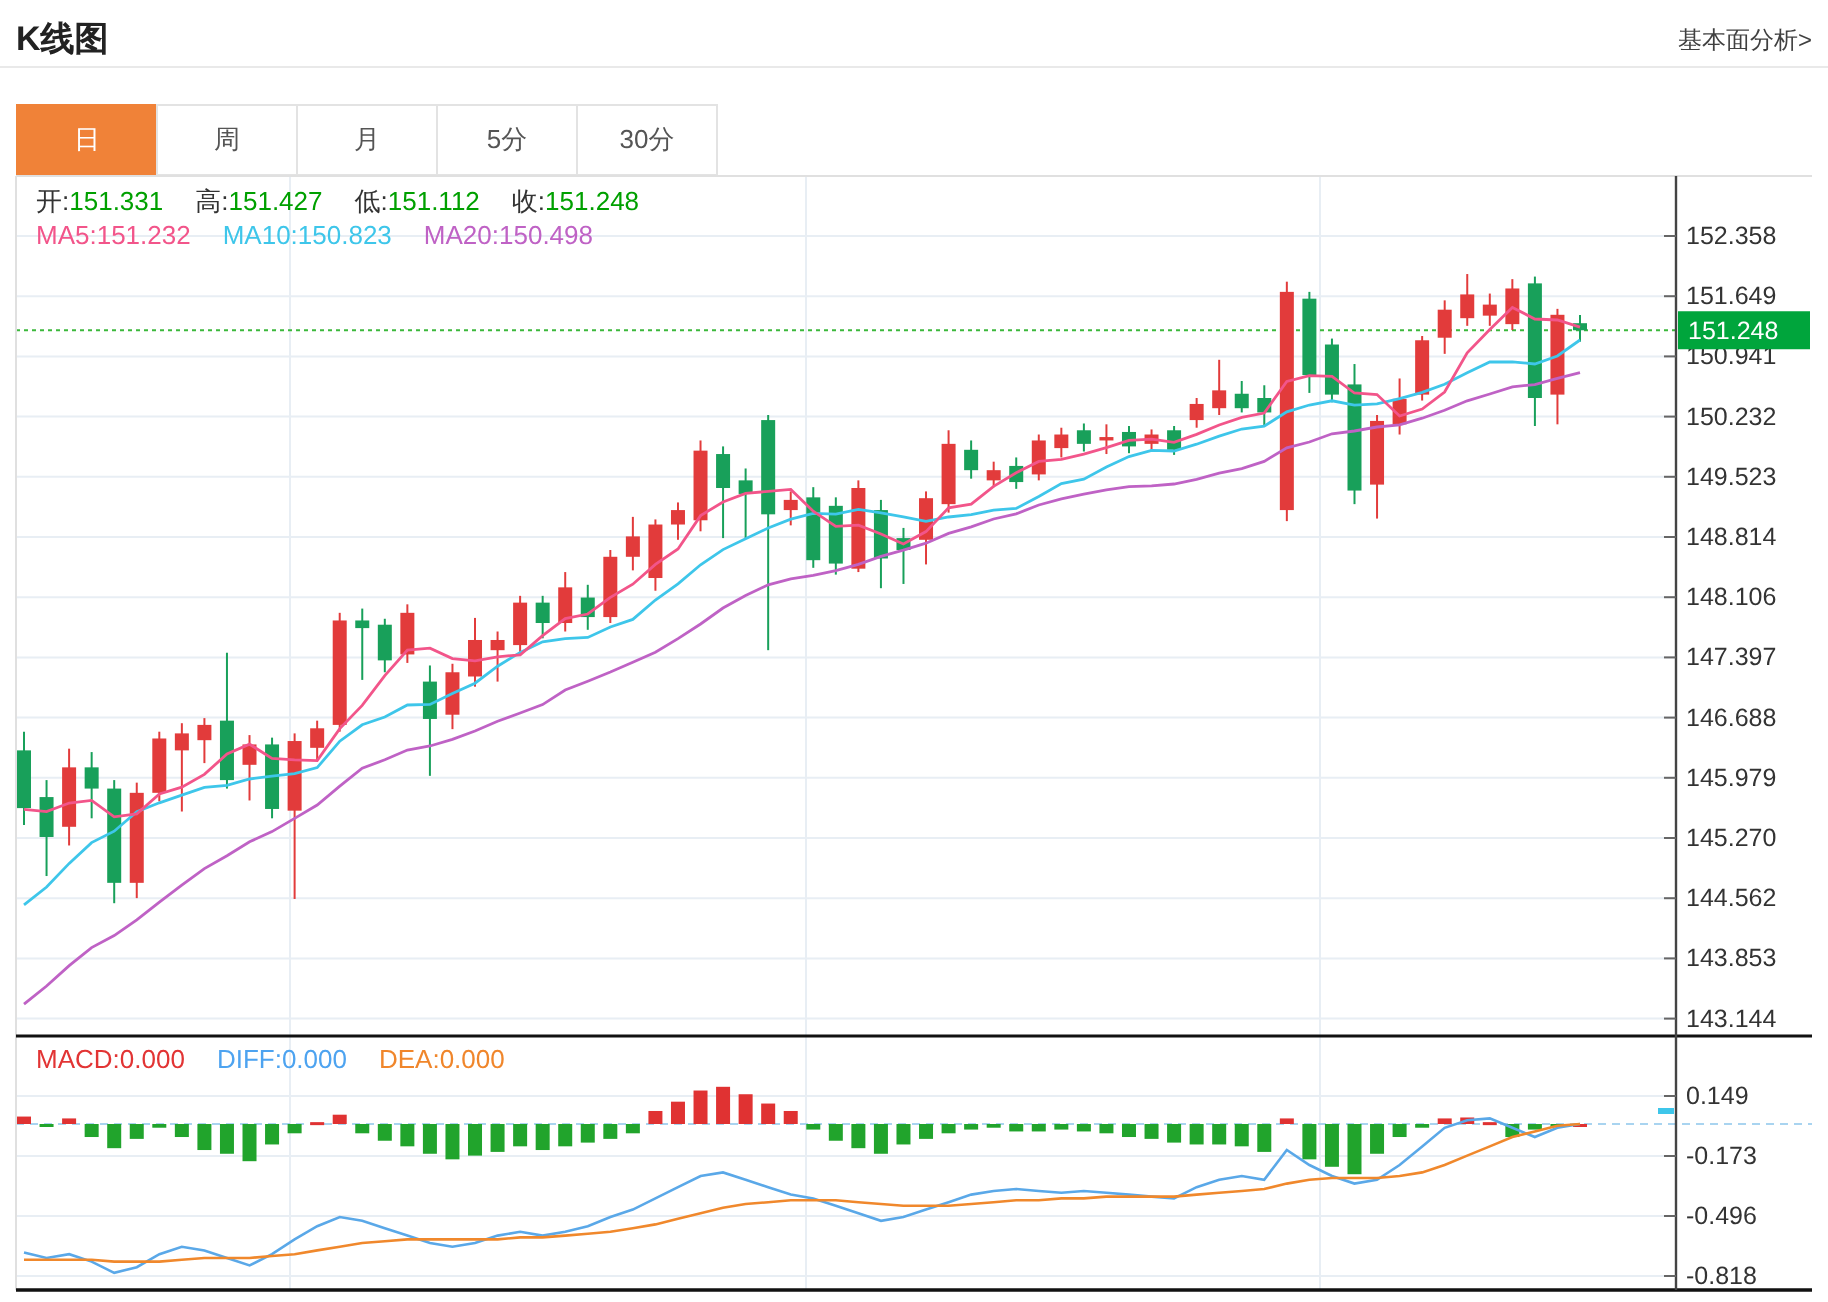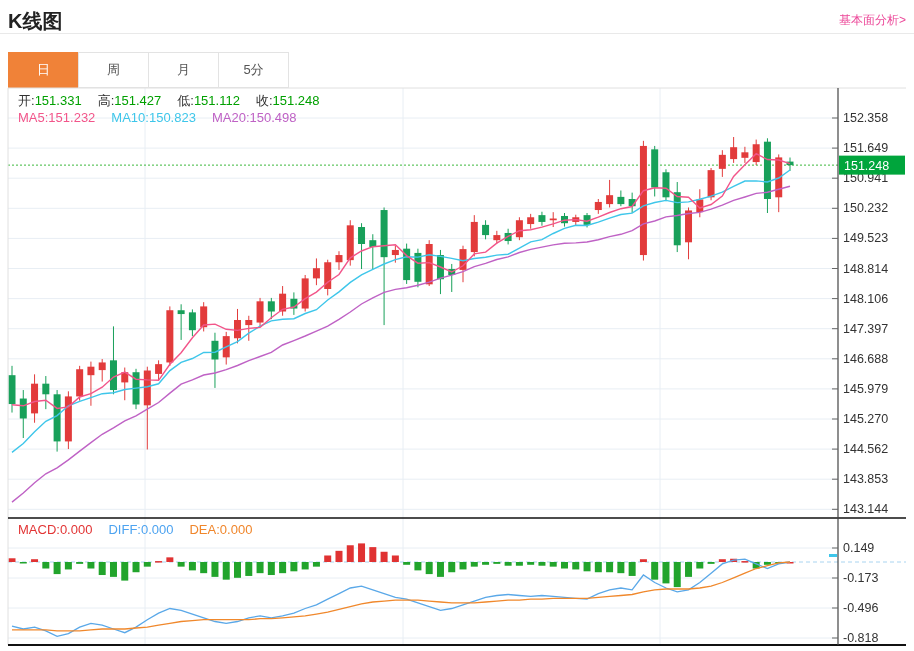--- a/index.html
+++ b/index.html
@@ -1,19 +1,19 @@
 <!DOCTYPE html>
 <html><head>
 <meta charset="utf-8">
 <style>
   html,body{margin:0;padding:0;background:#fff;}
   .page{position:relative;width:914px;height:651px;background:#fff;
         font-family:"Liberation Sans","DejaVu Sans",sans-serif;overflow:hidden;}
-  .page-title{position:absolute;left:8px;top:8px;font-size:20px;font-weight:bold;color:#222;}
-  .fund-link{position:absolute;right:8px;top:12px;font-size:12px;color:#ec4899;cursor:pointer;text-decoration:none;}
+  .page-title{position:absolute;left:8px;top:8px;font-size:17px;font-weight:bold;color:#222;}
+  .fund-link{position:absolute;right:8px;top:12px;font-size:12px;color:#404040;cursor:pointer;text-decoration:none;}
   .title-divider{position:absolute;left:0;top:33px;width:914px;height:1px;background:#e9e9e9;}
   .tab-bar{position:absolute;left:8px;top:52px;height:36px;display:flex;}
   .tab{box-sizing:border-box;width:71px;height:36px;line-height:34px;text-align:center;
        border:1px solid #e3e3e3;background:#fff;color:#555;font-size:13px;cursor:pointer;margin-left:-1px;}
   .tab:first-child{margin-left:0;}
   .tab.active{background:#f08238;border-color:#f08238;color:#fff;}
   .legend-row{position:absolute;left:18px;font-size:13px;white-space:nowrap;z-index:3;}
   .legend-row .pair{margin-right:16px;}
   svg.chart{position:absolute;left:0;top:0;z-index:1;}
 </style>
@@ -23,20 +23,21 @@
 <div class="page">
   <div class="page-title">K线图</div>
   <a class="fund-link">基本面分析&gt;</a>
   <div class="title-divider"></div>
 
   <div class="tab-bar">
       <div class="tab active">日</div>
       <div class="tab">周</div>
       <div class="tab">月</div>
       <div class="tab">5分</div>
+      <div class="tab">30分</div>
     </div>
 
   <svg class="chart" id="chart-svg" width="914" height="651">
       <line x1="8" y1="118" x2="838" y2="118" stroke="#e8eef4" stroke-width="1"></line>
       <line x1="8" y1="148.1" x2="838" y2="148.1" stroke="#e8eef4" stroke-width="1"></line>
       <line x1="8" y1="178.2" x2="838" y2="178.2" stroke="#e8eef4" stroke-width="1"></line>
       <line x1="8" y1="208.3" x2="838" y2="208.3" stroke="#e8eef4" stroke-width="1"></line>
       <line x1="8" y1="238.4" x2="838" y2="238.4" stroke="#e8eef4" stroke-width="1"></line>
       <line x1="8" y1="268.5" x2="838" y2="268.5" stroke="#e8eef4" stroke-width="1"></line>
       <line x1="8" y1="298.6" x2="838" y2="298.6" stroke="#e8eef4" stroke-width="1"></line>

